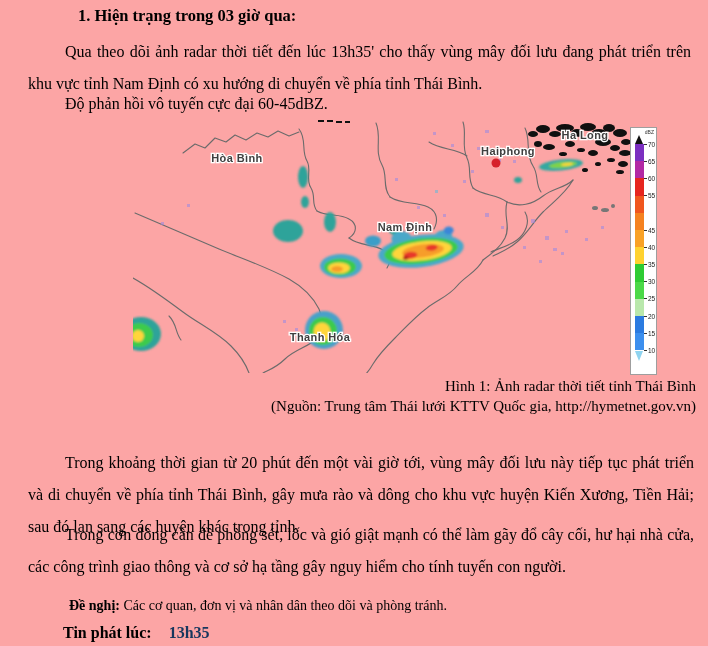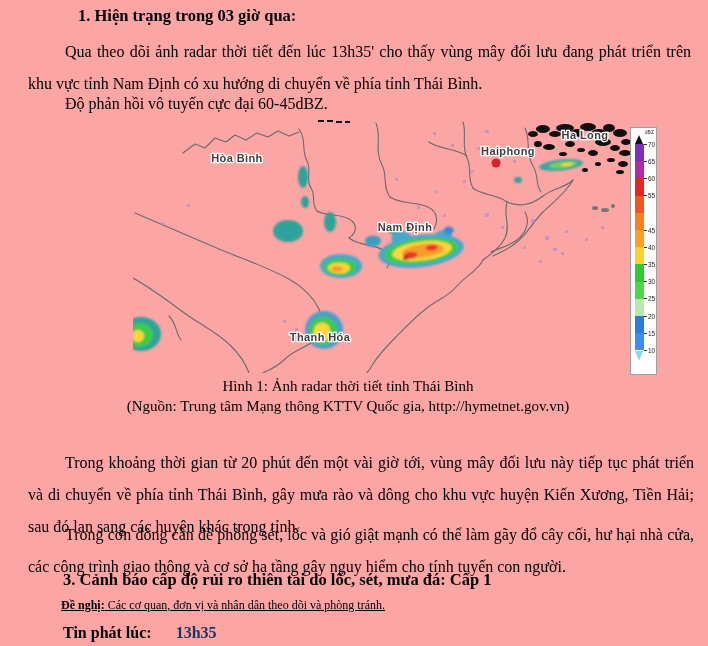--- a/index.html
+++ b/index.html
@@ -1,21 +1,21 @@
 <!DOCTYPE html>
 <html><head>
 <meta charset="utf-8">
 <style>
   html,body{margin:0;padding:0;background:#fff;}
   #page{position:relative;width:708px;height:646px;background:#fca5a5;overflow:hidden;
         font-family:"Liberation Serif",serif;color:#000;}
   .abs{position:absolute;}
   .h{font-weight:bold;font-size:16.5px;white-space:nowrap;}
   .body-p{font-size:16px;line-height:32px;text-align:justify;text-indent:37px;}
-  .caption{width:696px;text-align:center;font-size:15px;}
+  .caption{width:696px;text-align:right;font-size:15px;}
   
   #map-wrap{left:133px;top:120px;width:497px;height:253px;}
   .mlabel{font-family:"Liberation Sans",sans-serif;font-weight:bold;font-size:11px;
           fill:#3f3f3f;stroke:#fff;stroke-width:2.6px;paint-order:stroke;letter-spacing:.4px;}
   .bnd{fill:none;stroke:#6b6b6b;stroke-width:1.1;stroke-linejoin:round;stroke-linecap:round;}
   
   #colorbar{left:630px;top:127px;width:27px;height:248px;border:1px solid #9e9e9e;background:#fff;box-sizing:border-box;}
   #cb-unit{font-family:"Liberation Sans",sans-serif;font-size:5px;color:#333;text-align:right;padding:1px 2px 0 0;height:6px;}
   #cb-up{width:0;height:0;border-left:4.5px solid transparent;border-right:4.5px solid transparent;
          border-bottom:9px solid #111;margin-left:4px;}
@@ -28,24 +28,24 @@
   
   #sec1-h{left:78px;top:6px;}
   #sec1-p1{left:28px;top:36px;width:663px;}
   #sec1-p2{left:65px;top:95px;font-size:16px;}
   #cap1{top:378px;}
   #cap2{top:398px;}
   #sec2-h{left:63px;top:423px;}
   #sec2-p1{left:28px;top:447px;width:666px;}
   #sec2-p2{left:28px;top:519px;width:666px;}
   #sec3-h{left:63px;top:570px;}
-  #derec{left:61px;top:598px;font-size:12px;text-decoration:underline;}
+  #derec{left:69px;top:598px;font-size:14px;}
   #issued{left:63px;top:624px;font-size:16px;}
   .blabel{font-weight:bold;}
-  #issued-time{font-weight:bold;margin-left:24px;text-align:center;}
+  #issued-time{font-weight:bold;margin-left:17px;text-align:center;}
 </style>
 </head>
 <body>
 
 <div id="page">
 
   <div class="abs h" id="sec1-h">1. Hiện trạng trong 03 giờ qua:</div>
   <div class="abs body-p" id="sec1-p1">Qua theo dõi ảnh radar thời tiết đến lúc 13h35' cho thấy vùng mây đối lưu đang phát triển trên khu vực tỉnh Nam Định có xu hướng di chuyển về phía tỉnh Thái Bình.</div>
   <div class="abs" id="sec1-p2">Độ phản hồi vô tuyến cực đại 60-45dBZ.</div>
 
@@ -227,26 +227,25 @@
         <div class="cb-tick" style="top: 134.1px;">30</div>
         <div class="cb-tick" style="top: 151.3px;">25</div>
         <div class="cb-tick" style="top: 168.5px;">20</div>
         <div class="cb-tick" style="top: 185.7px;">15</div>
         <div class="cb-tick" style="top: 202.9px;">10</div>
       </div>
     <div id="cb-down"></div>
   </div>
 
   <div class="abs caption" id="cap1">Hình 1: Ảnh radar thời tiết tỉnh Thái Bình</div>
-  <div class="abs caption" id="cap2">(Nguồn: Trung tâm Mạng thông KTTV Quốc gia, http://hymetnet.gov.vn)</div>
+  <div class="abs caption" id="cap2">(Nguồn: Trung tâm Thái lưới KTTV Quốc gia, http://hymetnet.gov.vn)</div>
 
   <div class="abs body-p" id="sec2-p1">Trong khoảng thời gian từ 20 phút đến một vài giờ tới, vùng mây đối lưu này tiếp tục phát triển và di chuyển về phía tỉnh Thái Bình, gây mưa rào và dông cho khu vực huyện Kiến Xương, Tiền Hải; sau đó lan sang các huyện khác trong tỉnh.</div>
   <div class="abs body-p" id="sec2-p2">Trong cơn dông cần đề phòng sét, lốc và gió giật mạnh có thể làm gãy đổ cây cối, hư hại nhà cửa, các công trình giao thông và cơ sở hạ tầng gây nguy hiểm cho tính tuyến con người.</div>
 
-  <div class="abs h" id="sec3-h">3. Cảnh báo cấp độ rủi ro thiên tai do lốc, sét, mưa đá: Cấp 1</div>
 
   <div class="abs" id="derec">
     <span class="blabel">Đề nghị:</span><span> Các cơ quan, đơn vị và nhân dân theo dõi và phòng tránh.</span>
   </div>
 
   <div class="abs" id="issued">
     <span class="blabel">Tin phát lúc:</span><span id="issued-time" style="color: rgb(23, 55, 94);">13h35</span>
   </div>
 
 </div>

